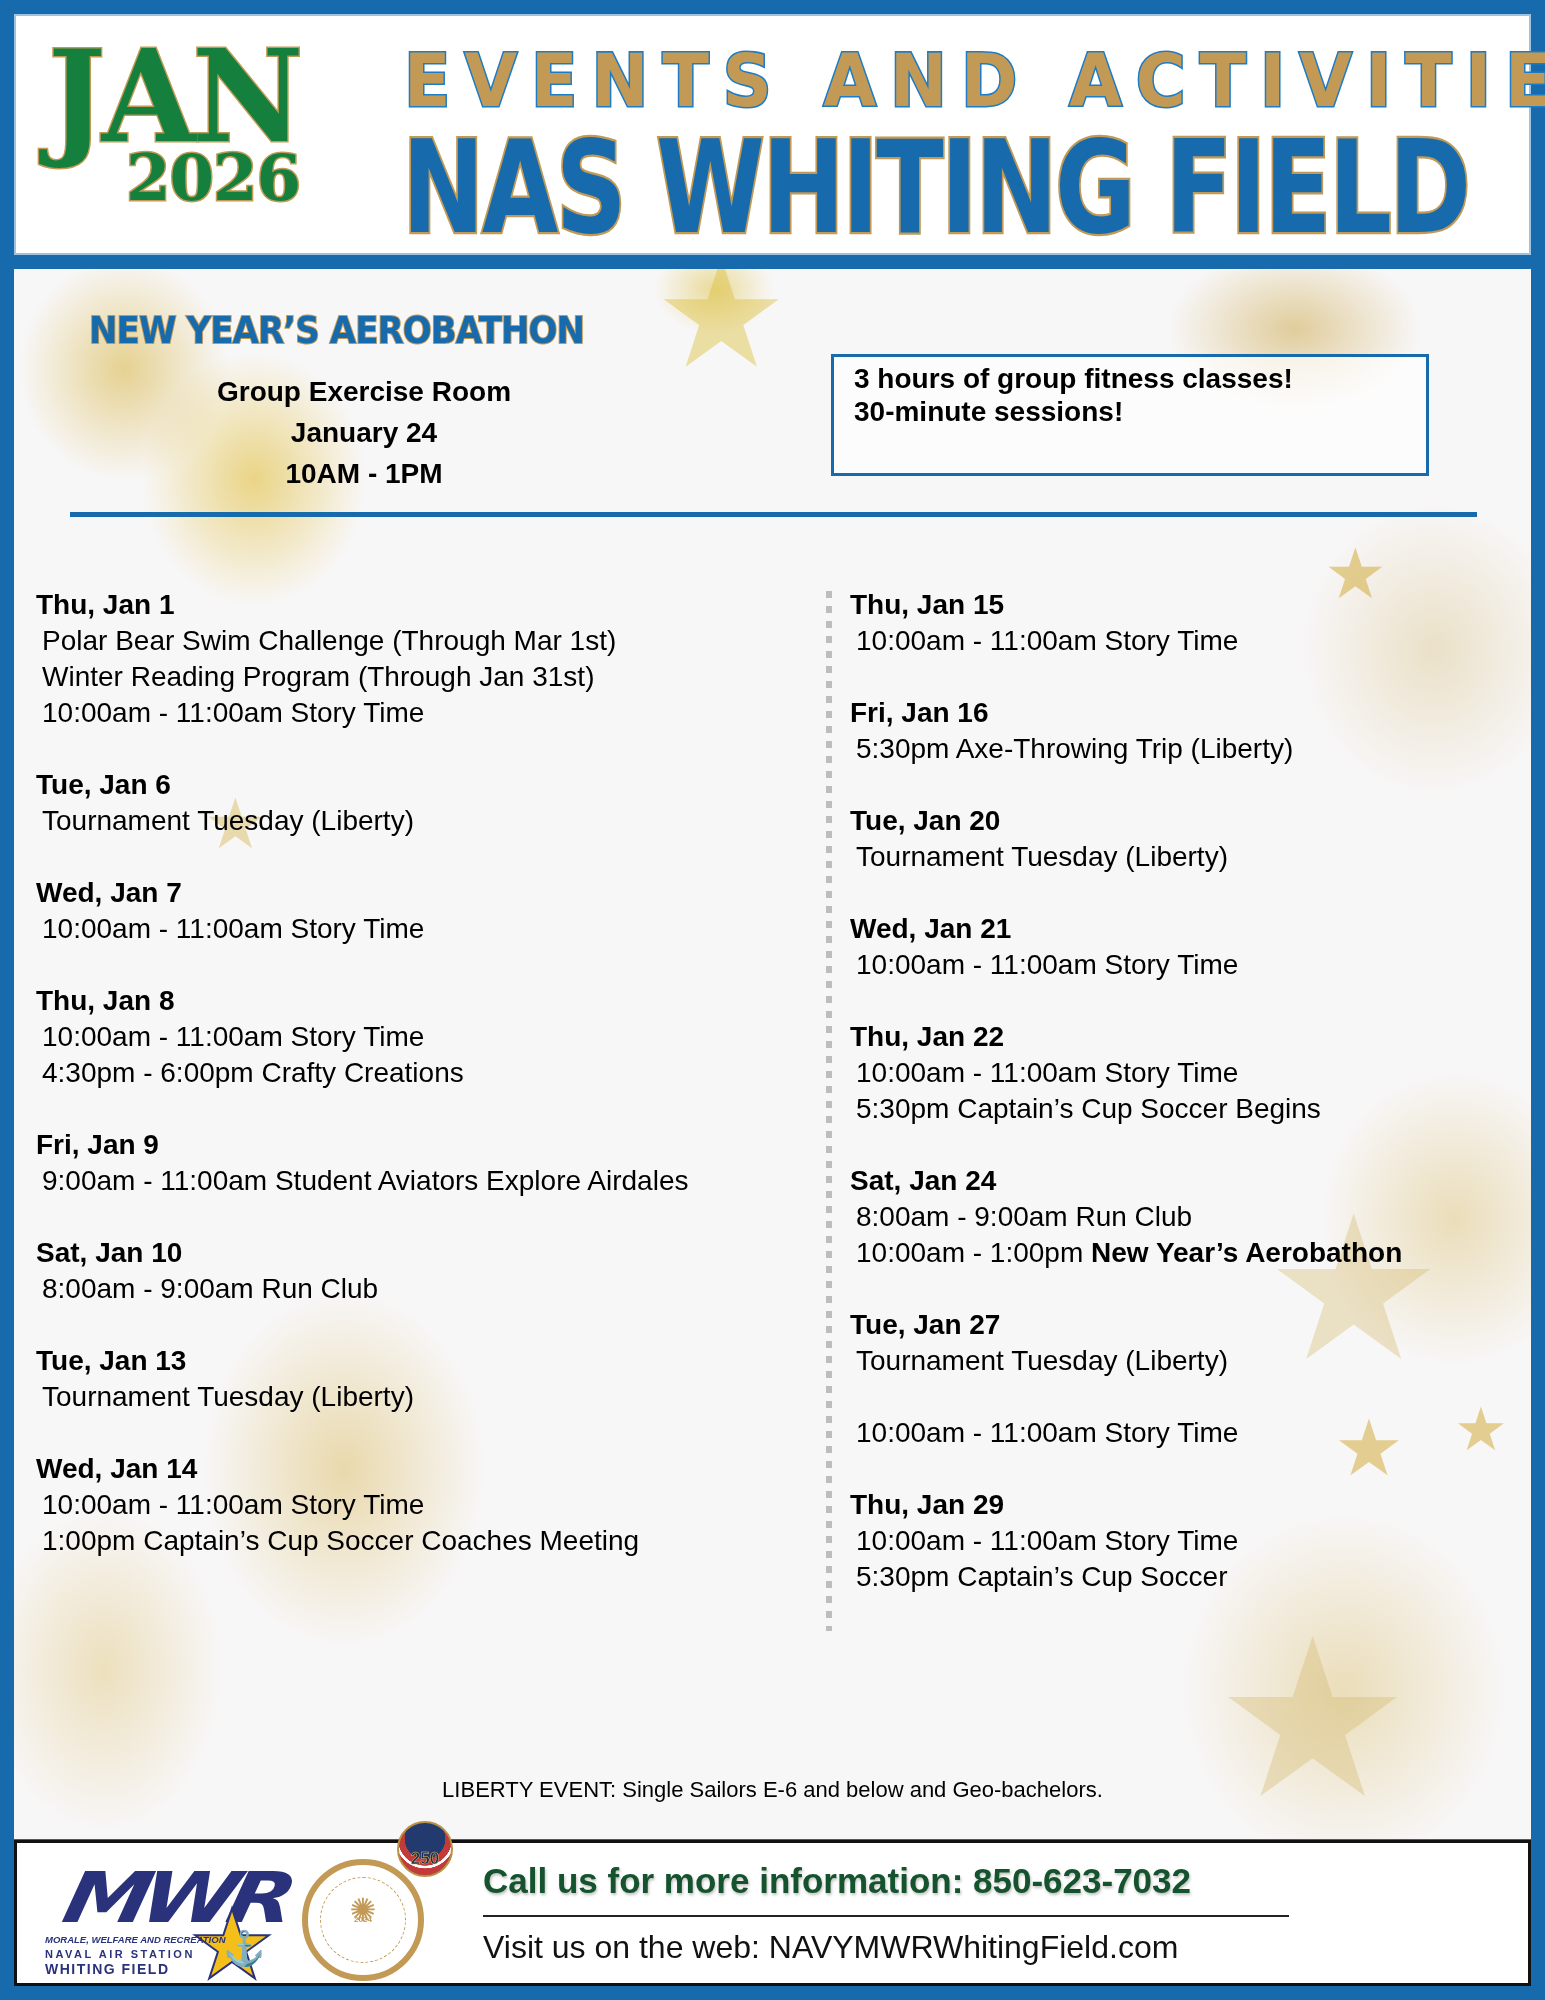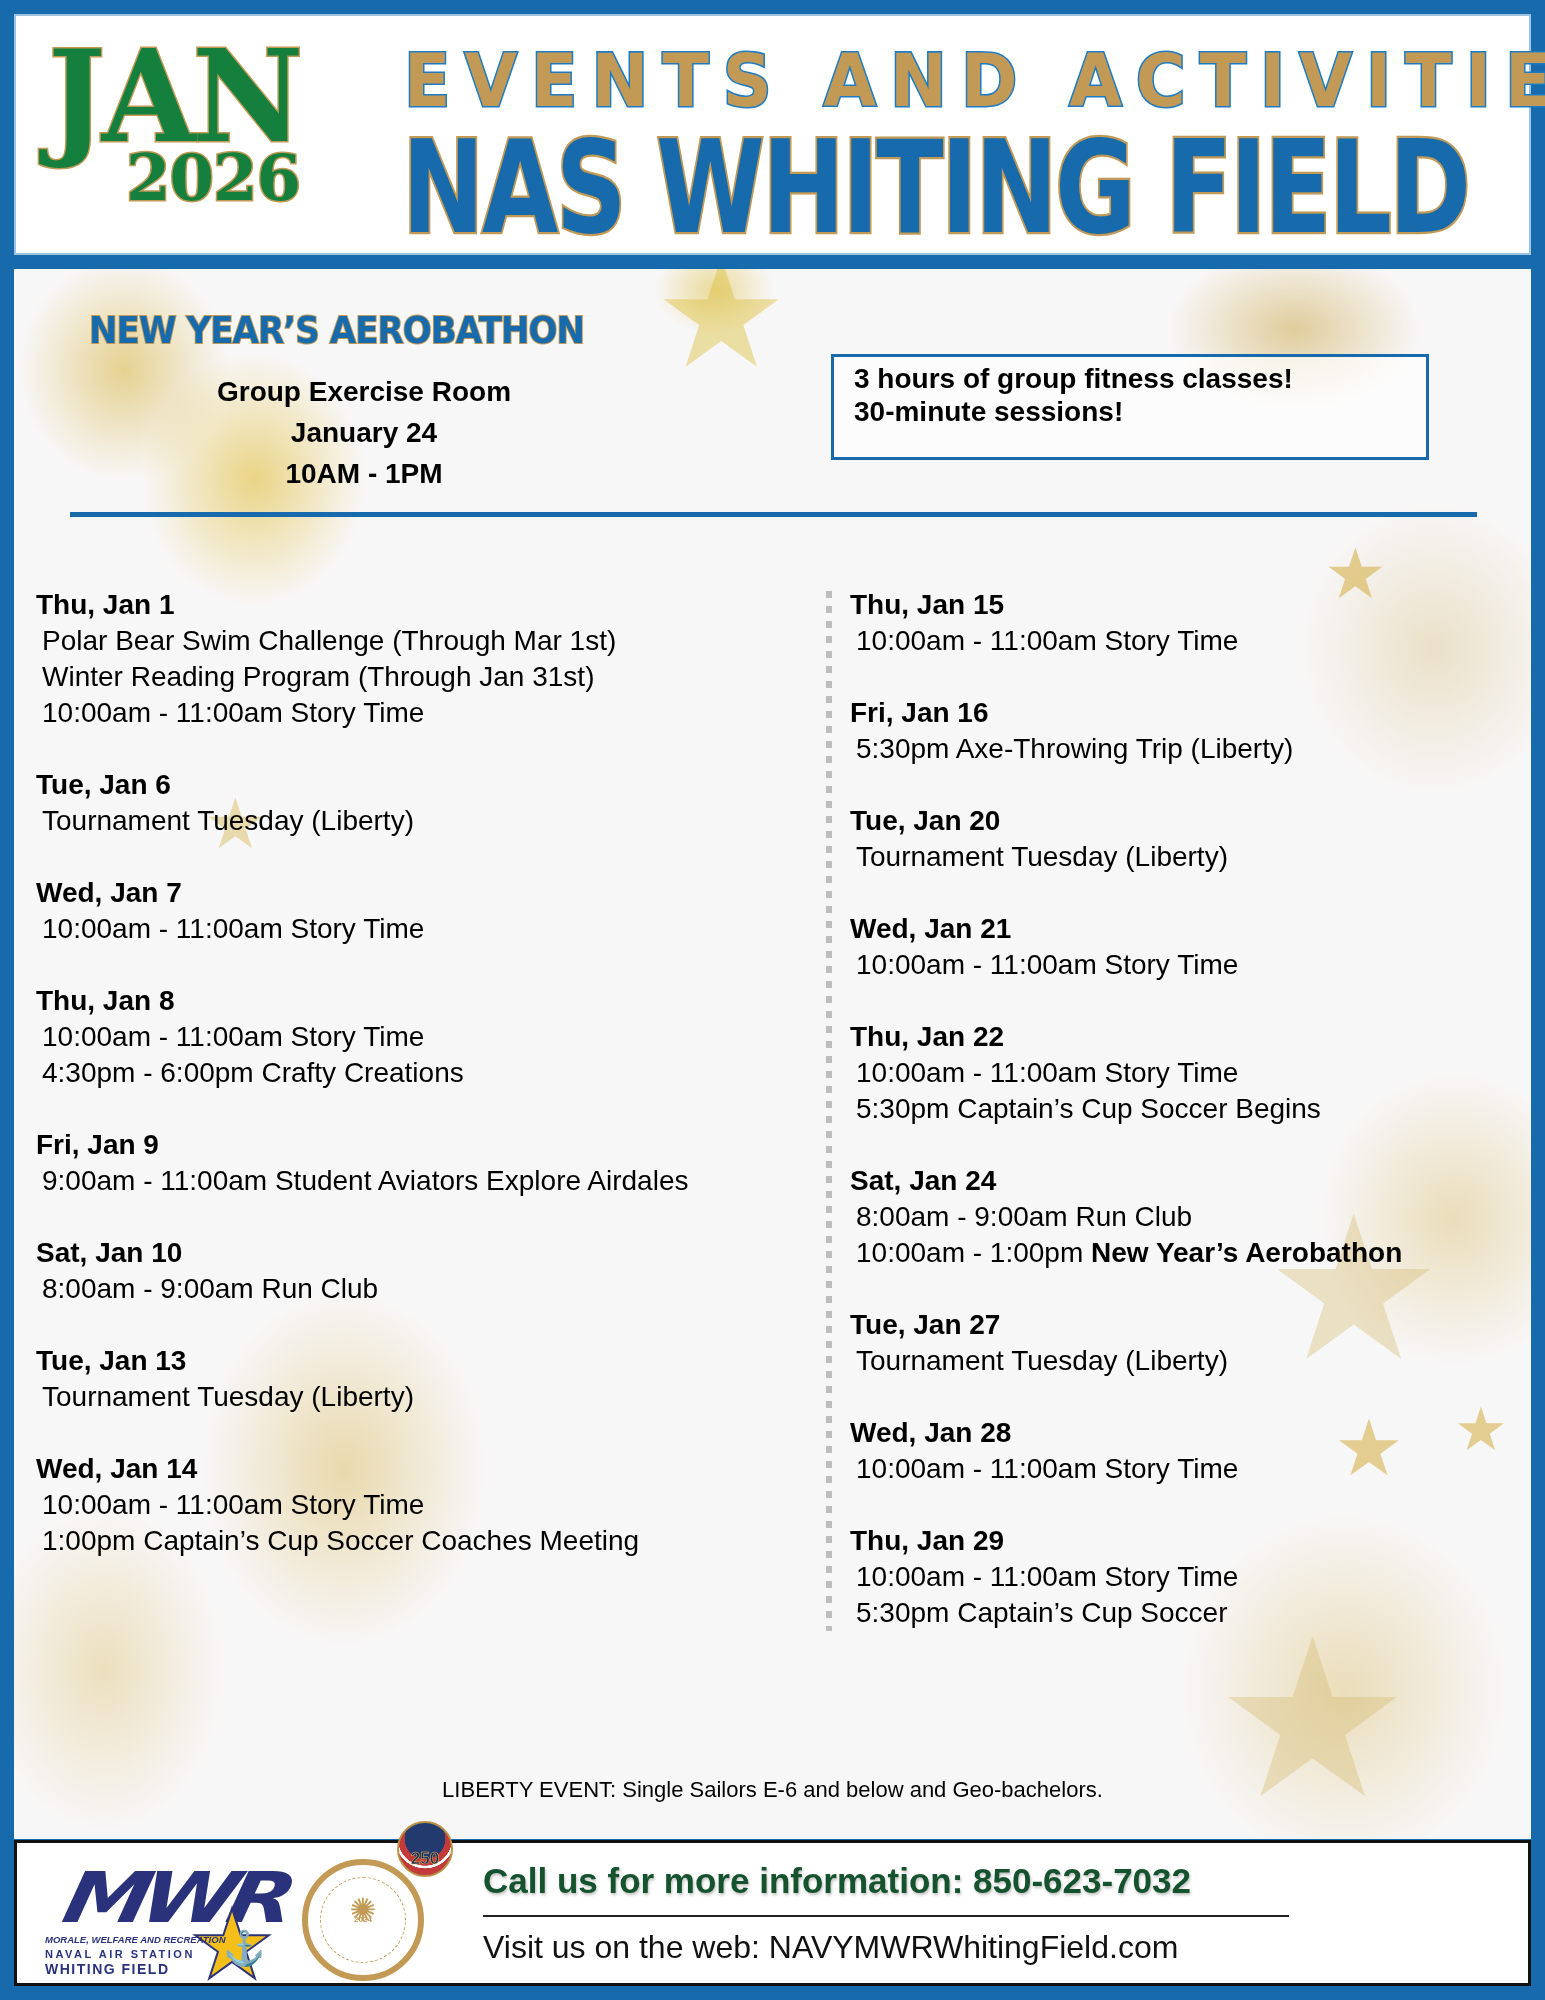--- a/index.html
+++ b/index.html
@@ -60,21 +60,21 @@
     position: absolute; left: 75px; top: 40px;
     font-family: "DejaVu Sans", sans-serif; font-weight: bold; font-size: 37px;
     color: #176bad; -webkit-text-stroke: 2px #c29a55; paint-order: stroke fill;
     letter-spacing: -1px; white-space: nowrap; transform: scaleX(0.92); transform-origin: left;
   }
   .promo-details {
     position: absolute; left: 150px; top: 102px; width: 400px; text-align: center;
     font-family: "Liberation Sans", sans-serif; font-weight: bold; font-size: 28px; line-height: 41px;
   }
   .promo-box {
-    position: absolute; left: 817px; top: 85px; width: 598px; height: 106px;
+    position: absolute; left: 817px; top: 85px; width: 598px; height: 122px;
     border: 3px solid #176bad; background: rgba(255,255,255,0.65);
     padding: 5px 0 0 20px;
     font-family: "Liberation Sans", sans-serif; font-weight: bold; font-size: 28px; line-height: 33px;
   }
   .promo-box div { white-space: nowrap; }
   .rule-blue {
     position: absolute; left: 56px; top: 243px; width: 1407px; height: 5px; background: #176bad;
   }
 
   
@@ -248,21 +248,20 @@
     <div class="day">
       <div class="day-head">Sat, Jan 24</div>
       <div class="event">8:00am - 9:00am Run Club</div>
       <div class="event"><span>10:00am - 1:00pm </span><b>New Year’s Aerobathon</b></div>
     </div>
     <div class="day">
       <div class="day-head">Tue, Jan 27</div>
       <div class="event">Tournament Tuesday (Liberty)</div>
     </div>
     <div class="day">
-      <div class="day-head">Wed, Jan 28</div>
       <div class="event">10:00am - 11:00am Story Time</div>
     </div>
     <div class="day">
       <div class="day-head">Thu, Jan 29</div>
       <div class="event">10:00am - 11:00am Story Time</div>
       <div class="event">5:30pm Captain’s Cup Soccer</div>
     </div>
   </div>
 
   <div class="liberty-note">LIBERTY EVENT: Single Sailors E-6 and below and Geo-bachelors.</div>

